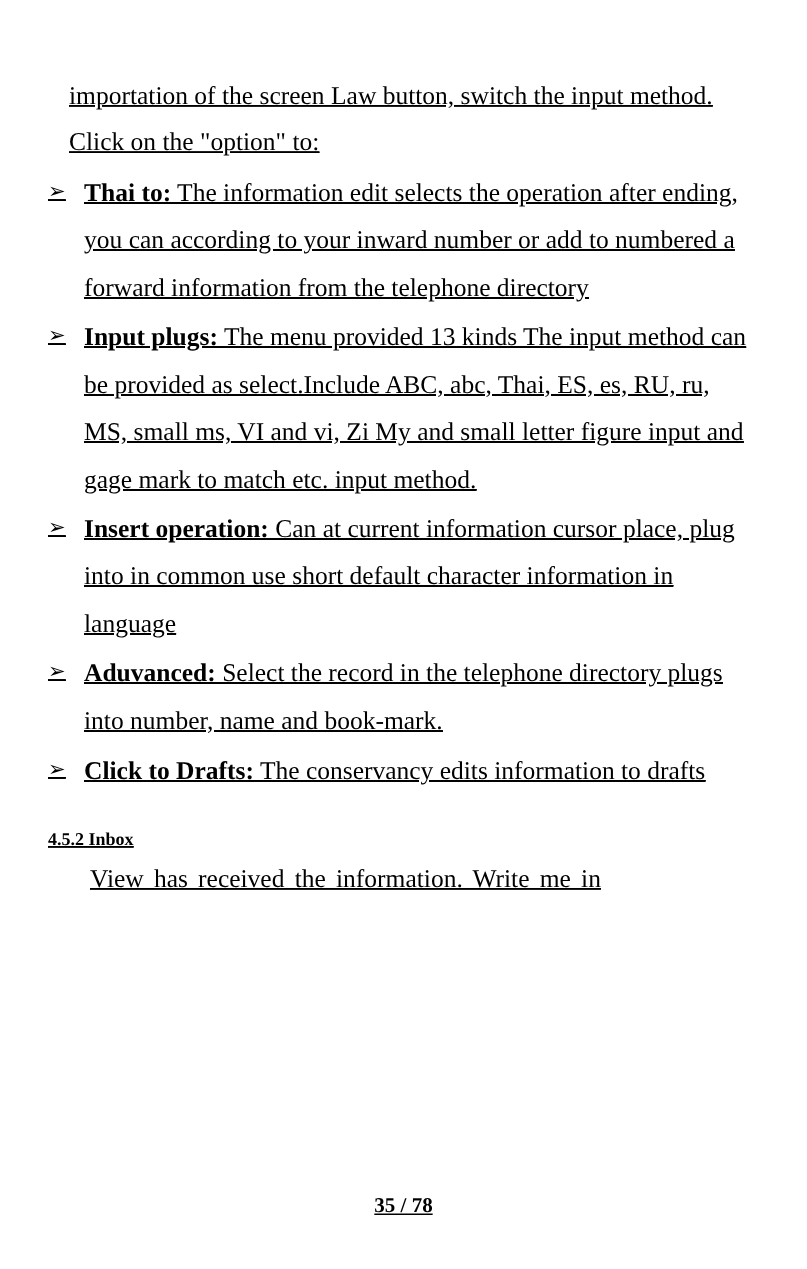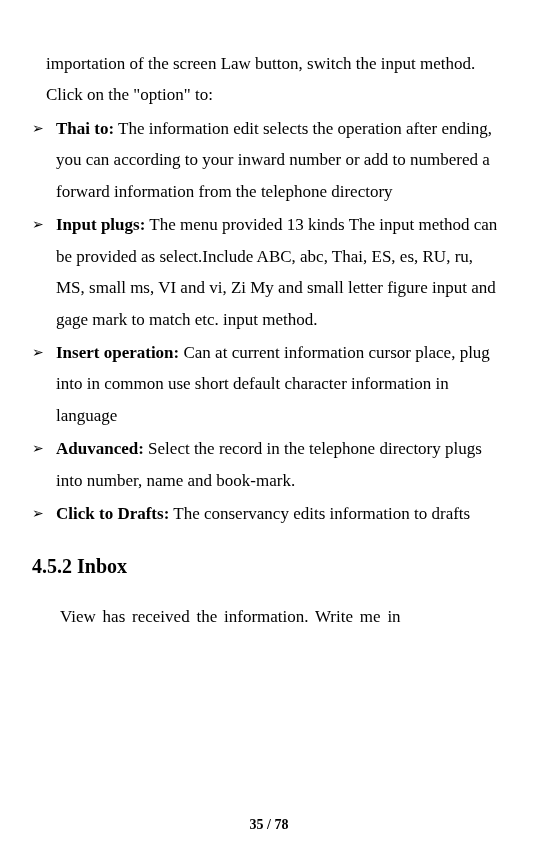--- a/index.html
+++ b/index.html
@@ -1,18 +1,19 @@
 <!DOCTYPE html>
 <html><head>
   <meta charset="utf-8">
   <style>
     * {
       margin: 0;
       padding: 0;
       box-sizing: border-box;
+      text-decoration: underline;
     }
     body {
       width: 538px;
       height: 846px;
       background: #fff;
       font-family: Georgia, 'Times New Roman', serif;
       color: #000;
       padding: 48px 32px 30px 32px;
       position: relative;
       line-height: 1.85;
@@ -40,32 +41,31 @@
       padding-top: 3px;
     }
     .bullet-content {
       flex: 1;
     }
     .label {
       font-weight: bold;
     }
     .section-heading {
       font-weight: bold;
-      font-size: 20px;
+      font-size: 12px;
       margin-top: 18px;
-      margin-bottom: 16px;
     }
     .section-para {
       margin-left: 28px;
       text-align: justify;
       word-spacing: 0.15em;
     }
     .page-footer {
       position: absolute;
-      bottom: 8px;
+      bottom: 28px;
       left: 0;
       right: 0;
       text-align: center;
       font-weight: bold;
       font-size: 14px;
     }
   </style>
 </head>
 <body>
 

